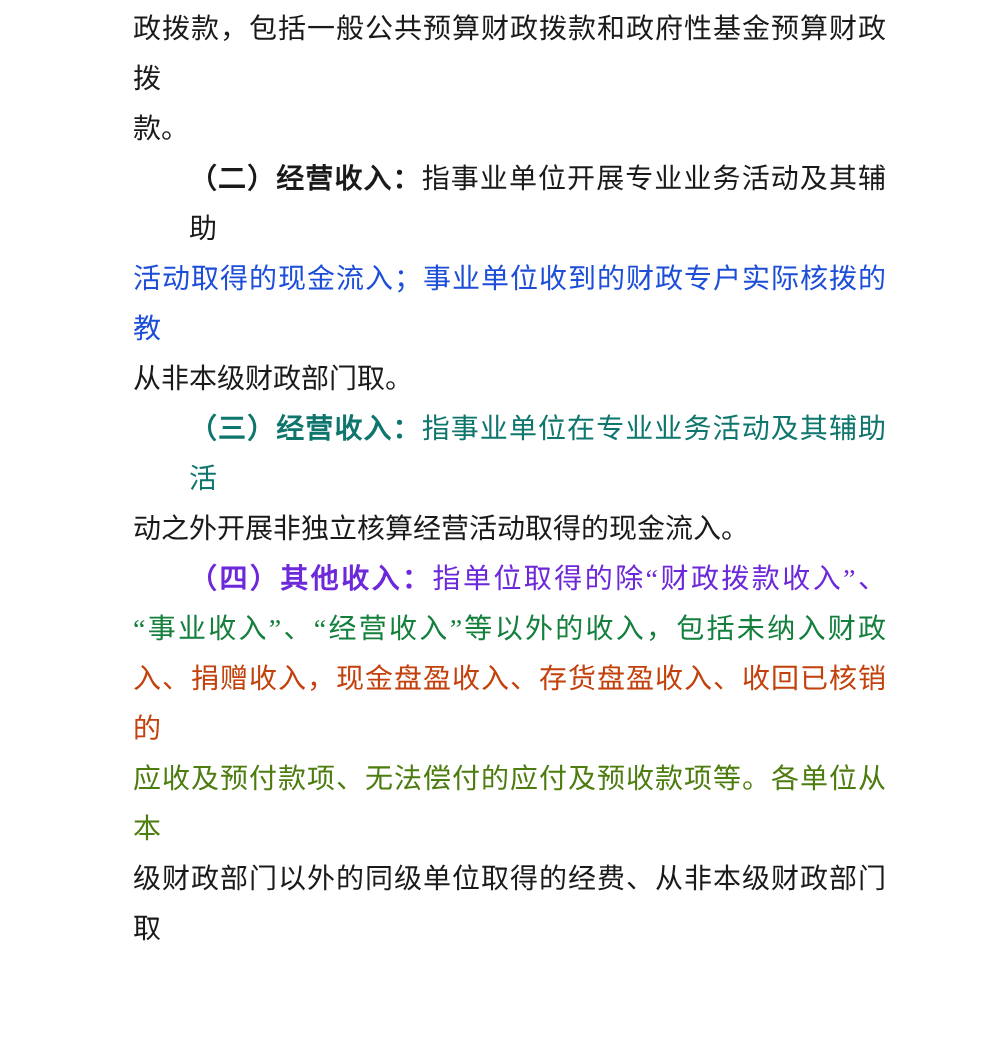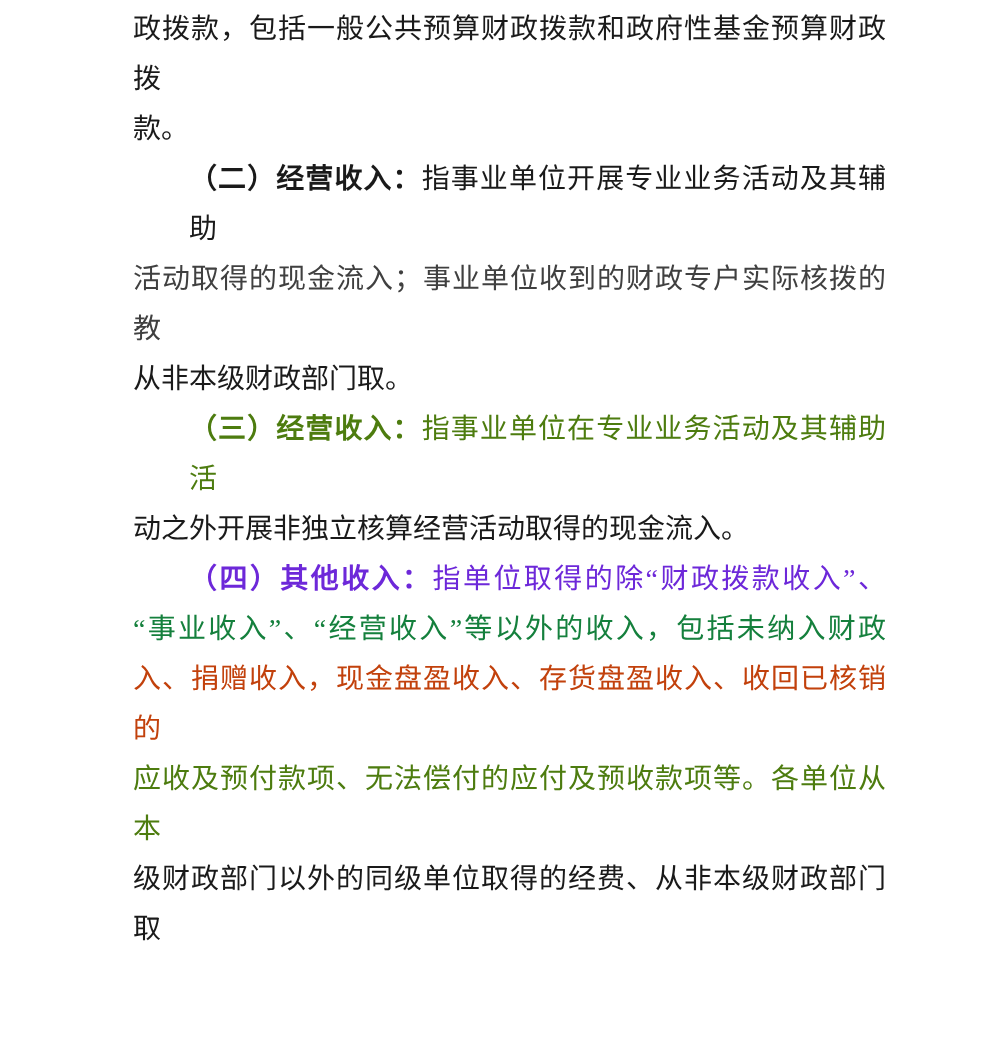--- a/index.html
+++ b/index.html
@@ -52,25 +52,25 @@
 <body style="background: rgb(255, 255, 255);">
 
 <div class="doc-page">
   <div class="doc-body">
       <div class="paragraph">
         <div class="line fill" style="color: rgb(26, 26, 26);"><span class="seg">政拨款，包括一般公共预算财政拨款和政府性基金预算财政拨</span></div>
         <div class="line" style="color: rgb(26, 26, 26);"><span class="seg">款。</span></div>
       </div>
       <div class="paragraph">
         <div class="line fill indent" style="color: rgb(26, 26, 26);"><span class="seg bold">（二）经营收入：</span><span class="seg">指事业单位开展专业业务活动及其辅助</span></div>
-        <div class="line fill" style="color: #404040;"><span class="seg">活动取得的现金流入；事业单位收到的财政专户实际核拨的教</span></div>
+        <div class="line fill" style="color: #1d4ed8;"><span class="seg">活动取得的现金流入；事业单位收到的财政专户实际核拨的教</span></div>
         <div class="line" style="color: rgb(26, 26, 26);"><span class="seg">从非本级财政部门取。</span></div>
       </div>
       <div class="paragraph">
-        <div class="line fill indent" style="color: #4d7c0f;"><span class="seg bold">（三）经营收入：</span><span class="seg">指事业单位在专业业务活动及其辅助活</span></div>
+        <div class="line fill indent" style="color: #0f766e;"><span class="seg bold">（三）经营收入：</span><span class="seg">指事业单位在专业业务活动及其辅助活</span></div>
         <div class="line" style="color: rgb(26, 26, 26);"><span class="seg">动之外开展非独立核算经营活动取得的现金流入。</span></div>
       </div>
       <div class="paragraph">
         <div class="line fill indent" style="color: #6d28d9;"><span class="seg bold">（四）其他收入：</span><span class="seg">指单位取得的除“财政拨款收入”、</span></div>
         <div class="line fill" style="color: #15803d;"><span class="seg">“事业收入”、“经营收入”等以外的收入，包括未纳入财政</span></div>
         <div class="line fill" style="color: #c2410c;"><span class="seg">入、捐赠收入，现金盘盈收入、存货盘盈收入、收回已核销的</span></div>
         <div class="line fill" style="color: #4d7c0f;"><span class="seg">应收及预付款项、无法偿付的应付及预收款项等。各单位从本</span></div>
         <div class="line fill" style="color: rgb(26, 26, 26);"><span class="seg">级财政部门以外的同级单位取得的经费、从非本级财政部门取</span></div>
       </div>
     </div>

